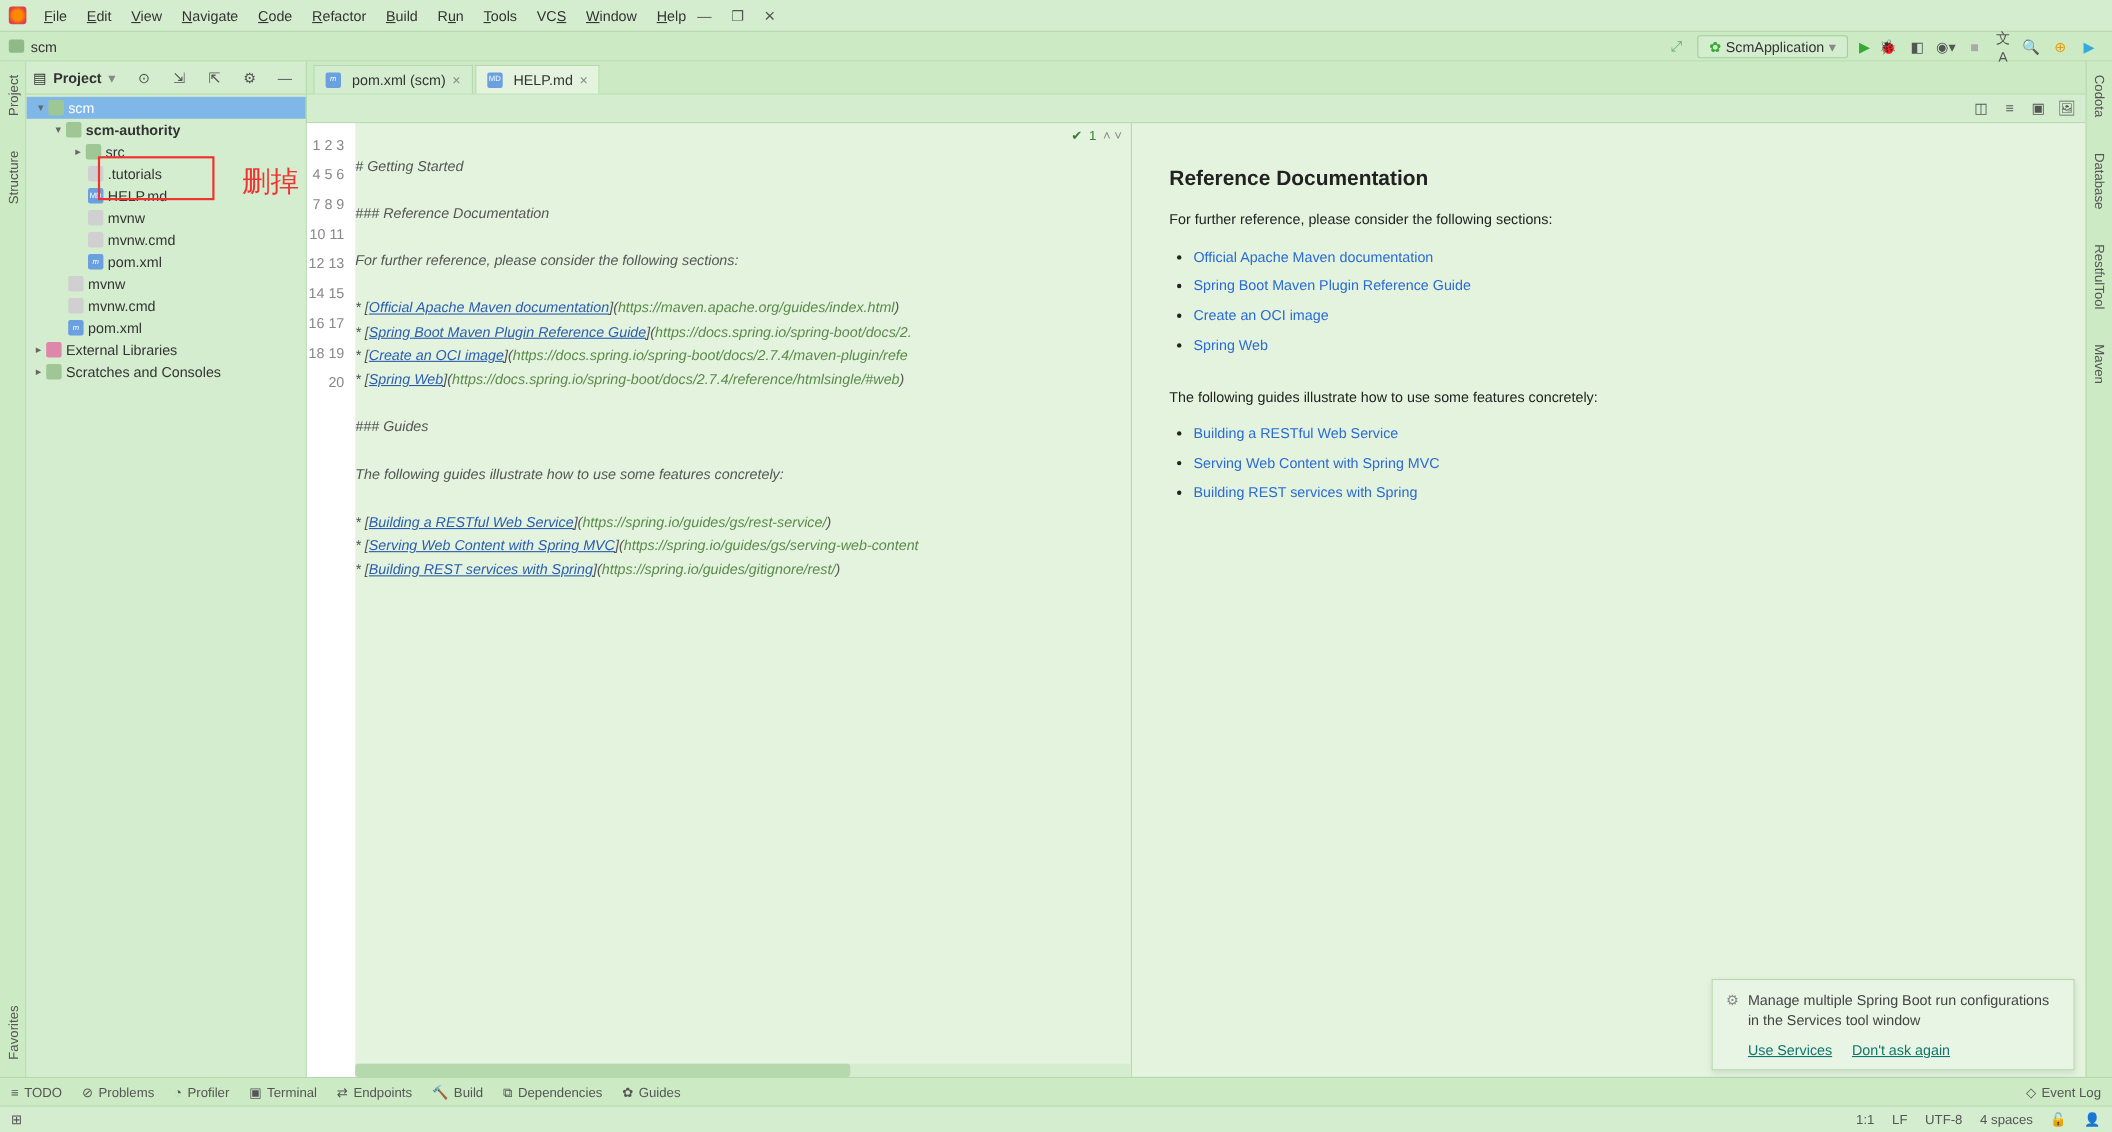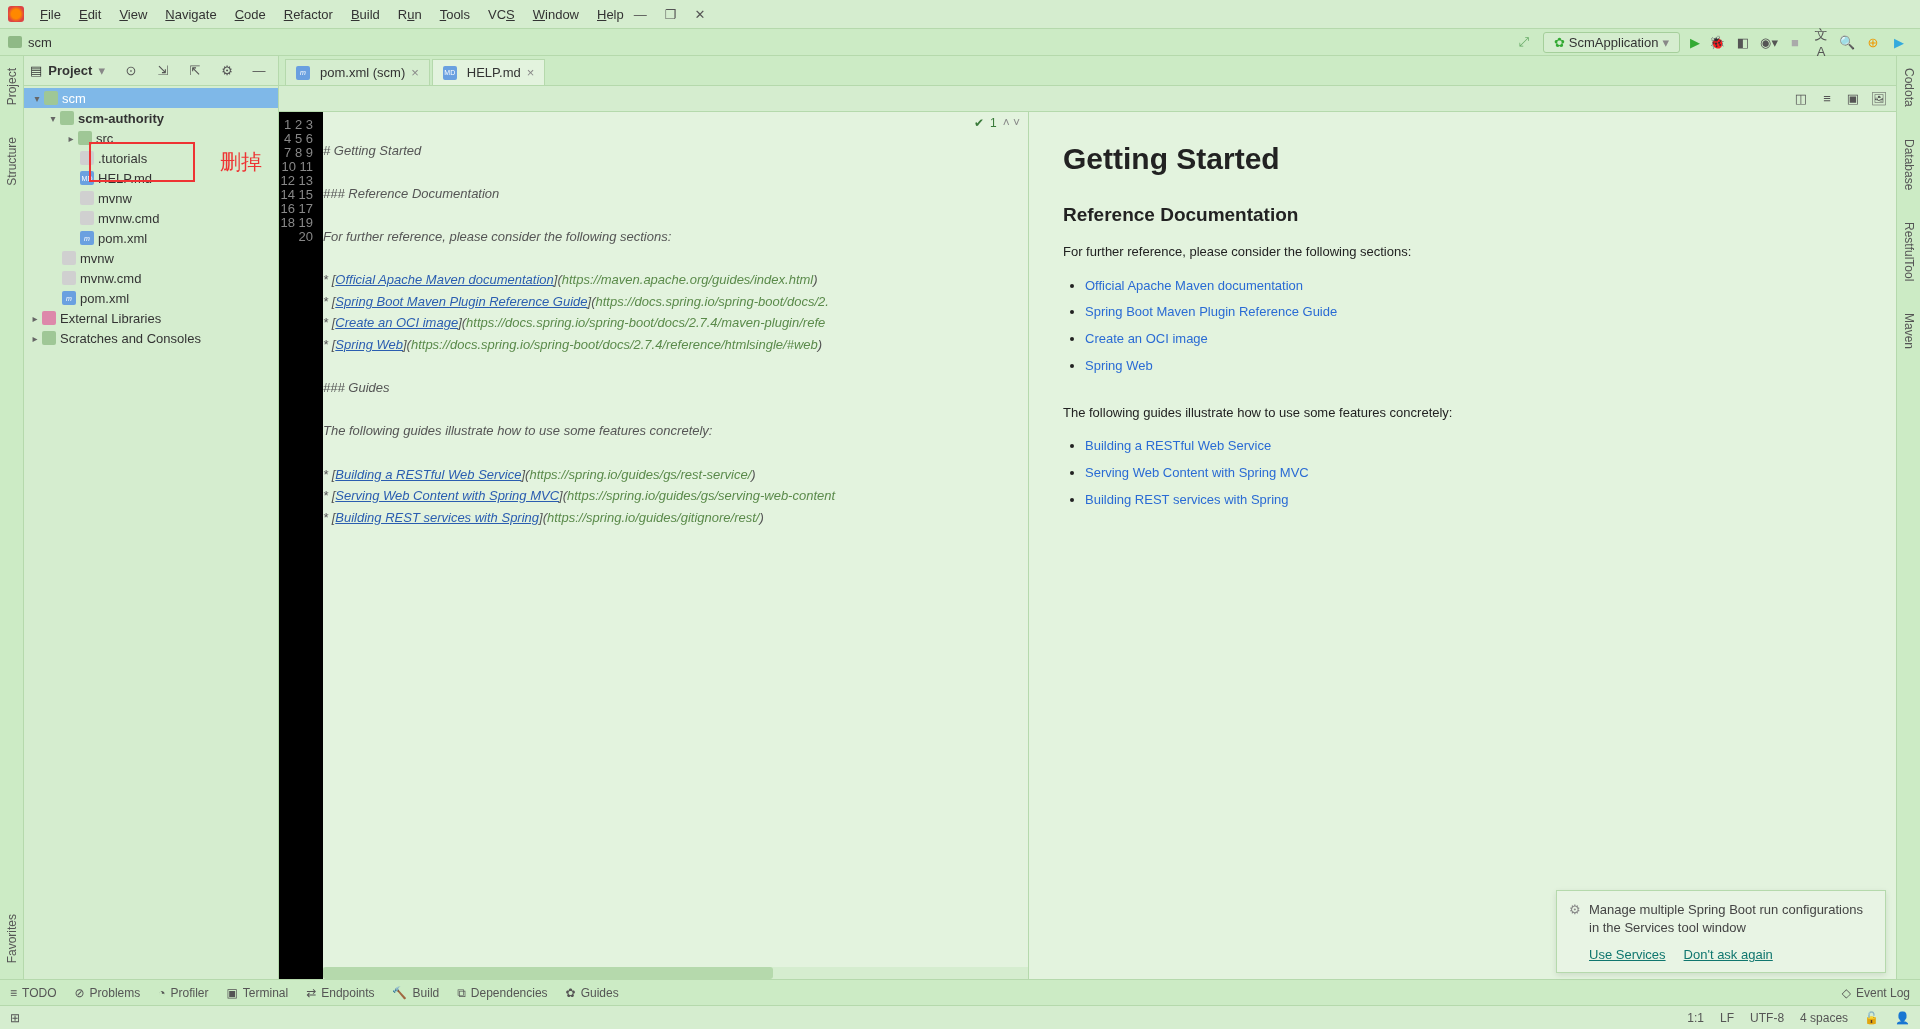--- a/index.html
+++ b/index.html
@@ -29,31 +29,31 @@
 .tree-row { display: flex; align-items: center; height: 20px; padding-left: 6px; cursor: pointer; white-space: nowrap; }
 .tree-row.sel { background: #7fb8e8; color: #fff; }
 .arrow { width: 14px; text-align: center; color: #666; font-size: 10px; }
 .ticon { width: 14px; height: 14px; margin-right: 4px; display: inline-flex; align-items: center; justify-content: center; font-size: 10px; border-radius: 2px; }
 .ticon.folder { background: #9fc796; }
 .ticon.file { background: #d0d0d0; }
 .ticon.md { background: #6aa0e0; color:#fff; font-size:7px; }
 .ticon.xml { background: #6aa0e0; color:#fff; font-size:7px; font-style: italic; }
 .ticon.lib { background: #d8a; }
 .red-box { position: absolute; border: 2px solid #e33; }
-.red-text { position: absolute; color: #e33; font-size: 21px; font-family: Liberation Mono, monospace; }
+.red-text { position: absolute; color: #e33; font-size: 26px; font-family: Liberation Mono, monospace; }
 .editor-area { flex: 1; display: flex; flex-direction: column; min-width: 0; }
 .tabs { height: 30px; display: flex; align-items: flex-end; background: #ccebc5; border-bottom: 1px solid #b5d9ac; padding-left: 6px; }
 .tab { display: flex; align-items: center; gap: 6px; padding: 5px 10px; background: #d5edcf; border: 1px solid #b5d9ac; border-bottom: none; margin-right: 2px; cursor: pointer; font-size: 13px; }
 .tab.active { background: #e3f3de; }
 .tab .x { color: #888; cursor: pointer; }
 .ed-toolbar { height: 26px; display: flex; align-items: center; justify-content: flex-end; padding: 0 8px; gap: 8px; background: #d5edcf; border-bottom: 1px solid #b5d9ac; }
 .ed-toolbar .tb { width: 18px; text-align: center; cursor: pointer; color: #555; }
 .split { flex: 1; display: flex; min-height: 0; }
 .code-pane { width: 750px; display: flex; background: #e3f3de; border-right: 1px solid #b5d9ac; font-family: "JetBrains Mono","Consolas",monospace; font-size: 13px; position: relative; }
-.gutter-nums { width: 44px; text-align: right; padding: 6px 10px 0 0; color: #888; background: #000000; line-height: 14px; }
+.gutter-nums { width: 44px; text-align: right; padding: 6px 10px 0 0; color: #888; background: #ffffff; line-height: 27px; }
 .code-lines { flex: 1; padding: 6px 0 0 0; line-height: 21.6px; white-space: pre; overflow: hidden; font-style: italic; color: #555; }
 .code-lines .lk { color: #2a5db0; text-decoration: underline; }
 .code-lines .url { color: #5a8a4a; font-style: italic; }
 .code-lines .hdr { color: #555; font-style: italic; }
 .code-badge { position: absolute; top: 4px; right: 8px; display: flex; align-items: center; gap: 6px; font-size: 12px; color: #3a7a3a; font-style: normal; }
 .preview-pane { flex: 1; background: #e3f3de; padding: 30px 34px; overflow: auto; color: #222; }
 .preview-pane h1 { font-size: 30px; margin-bottom: 28px; font-weight: bold; }
 .preview-pane h2 { font-size: 19px; margin: 10px 0 16px; font-weight: bold; }
 .preview-pane p { margin-bottom: 14px; line-height: 1.5; }
 .preview-pane ul { margin: 0 0 26px 22px; }
@@ -266,21 +266,20 @@
 
 
 </div>
         <div class="code-badge">✔<span>1</span> <span style="color:#888">˄ ˅</span></div>
         <div class="hscroll">
             <div class="hscroll-thumb"></div>
           </div>
       </div>
 
       <div class="preview-pane">
-        <h1>Getting Started</h1>
         <h2>Reference Documentation</h2>
         <p>For further reference, please consider the following sections:</p>
         <ul>
           <li><a>Official Apache Maven documentation</a></li>
           <li><a>Spring Boot Maven Plugin Reference Guide</a></li>
           <li><a>Create an OCI image</a></li>
           <li><a>Spring Web</a></li>
         </ul>
         <p>The following guides illustrate how to use some features concretely:</p>
         <ul>

